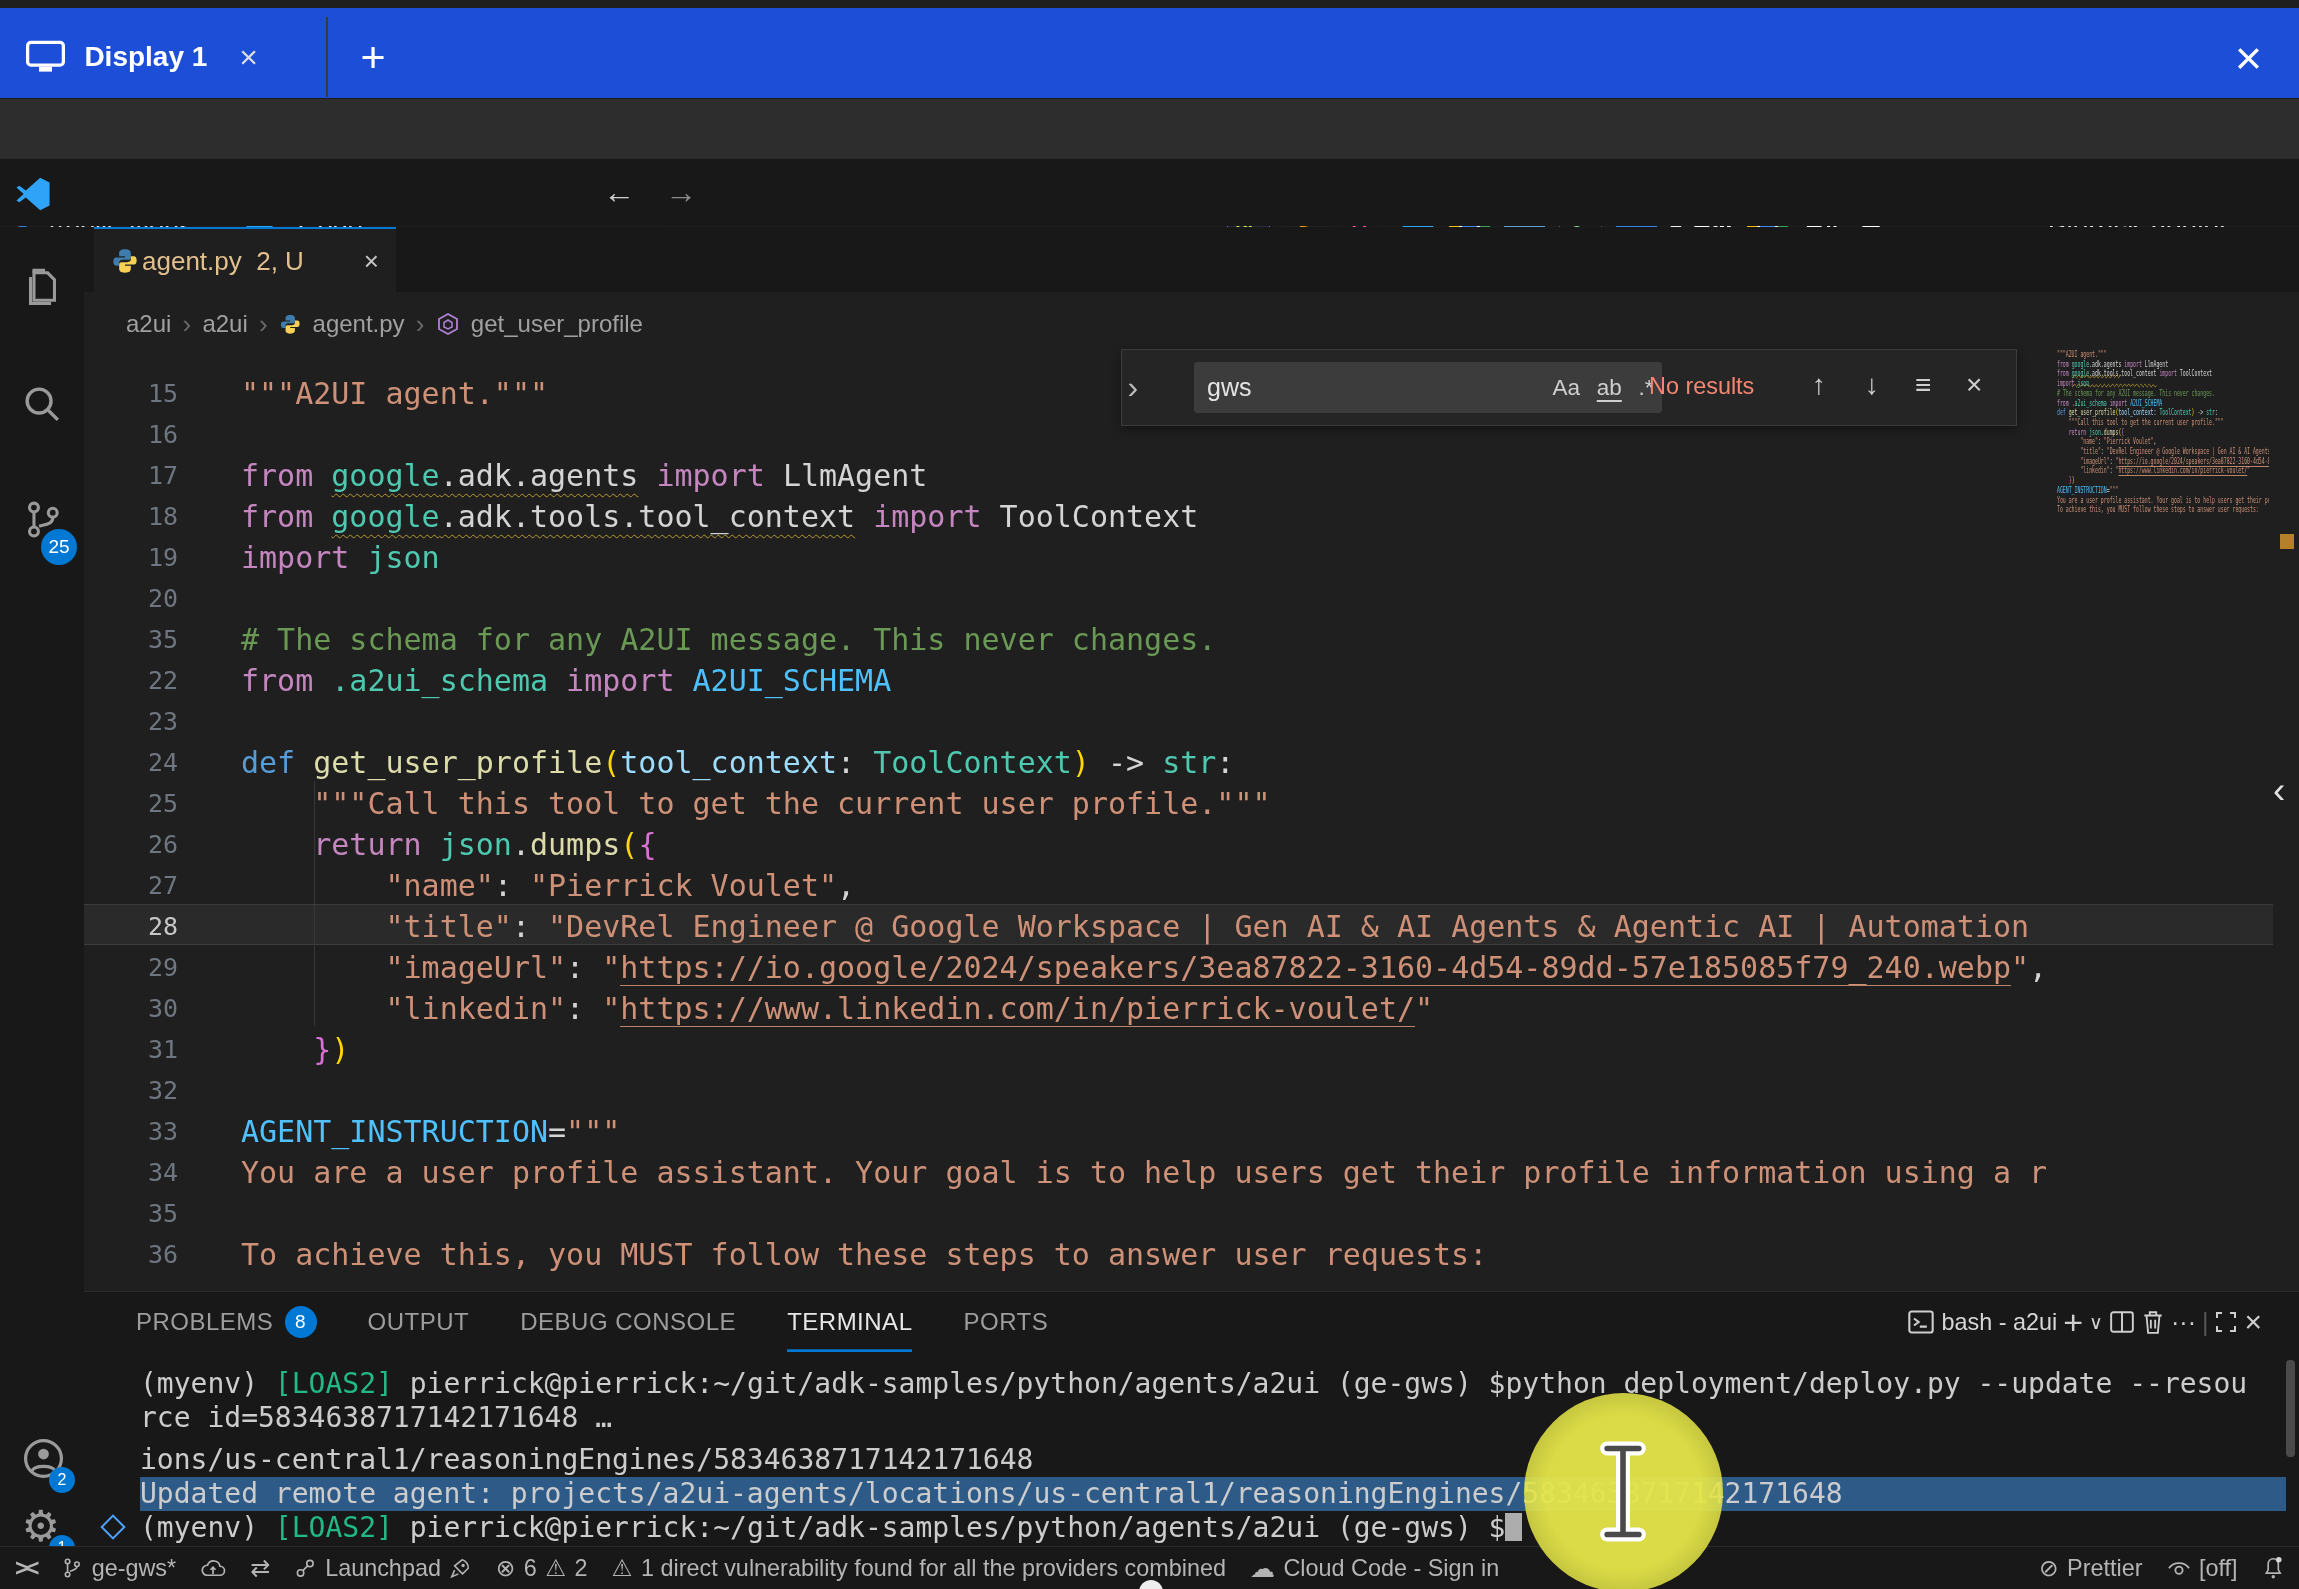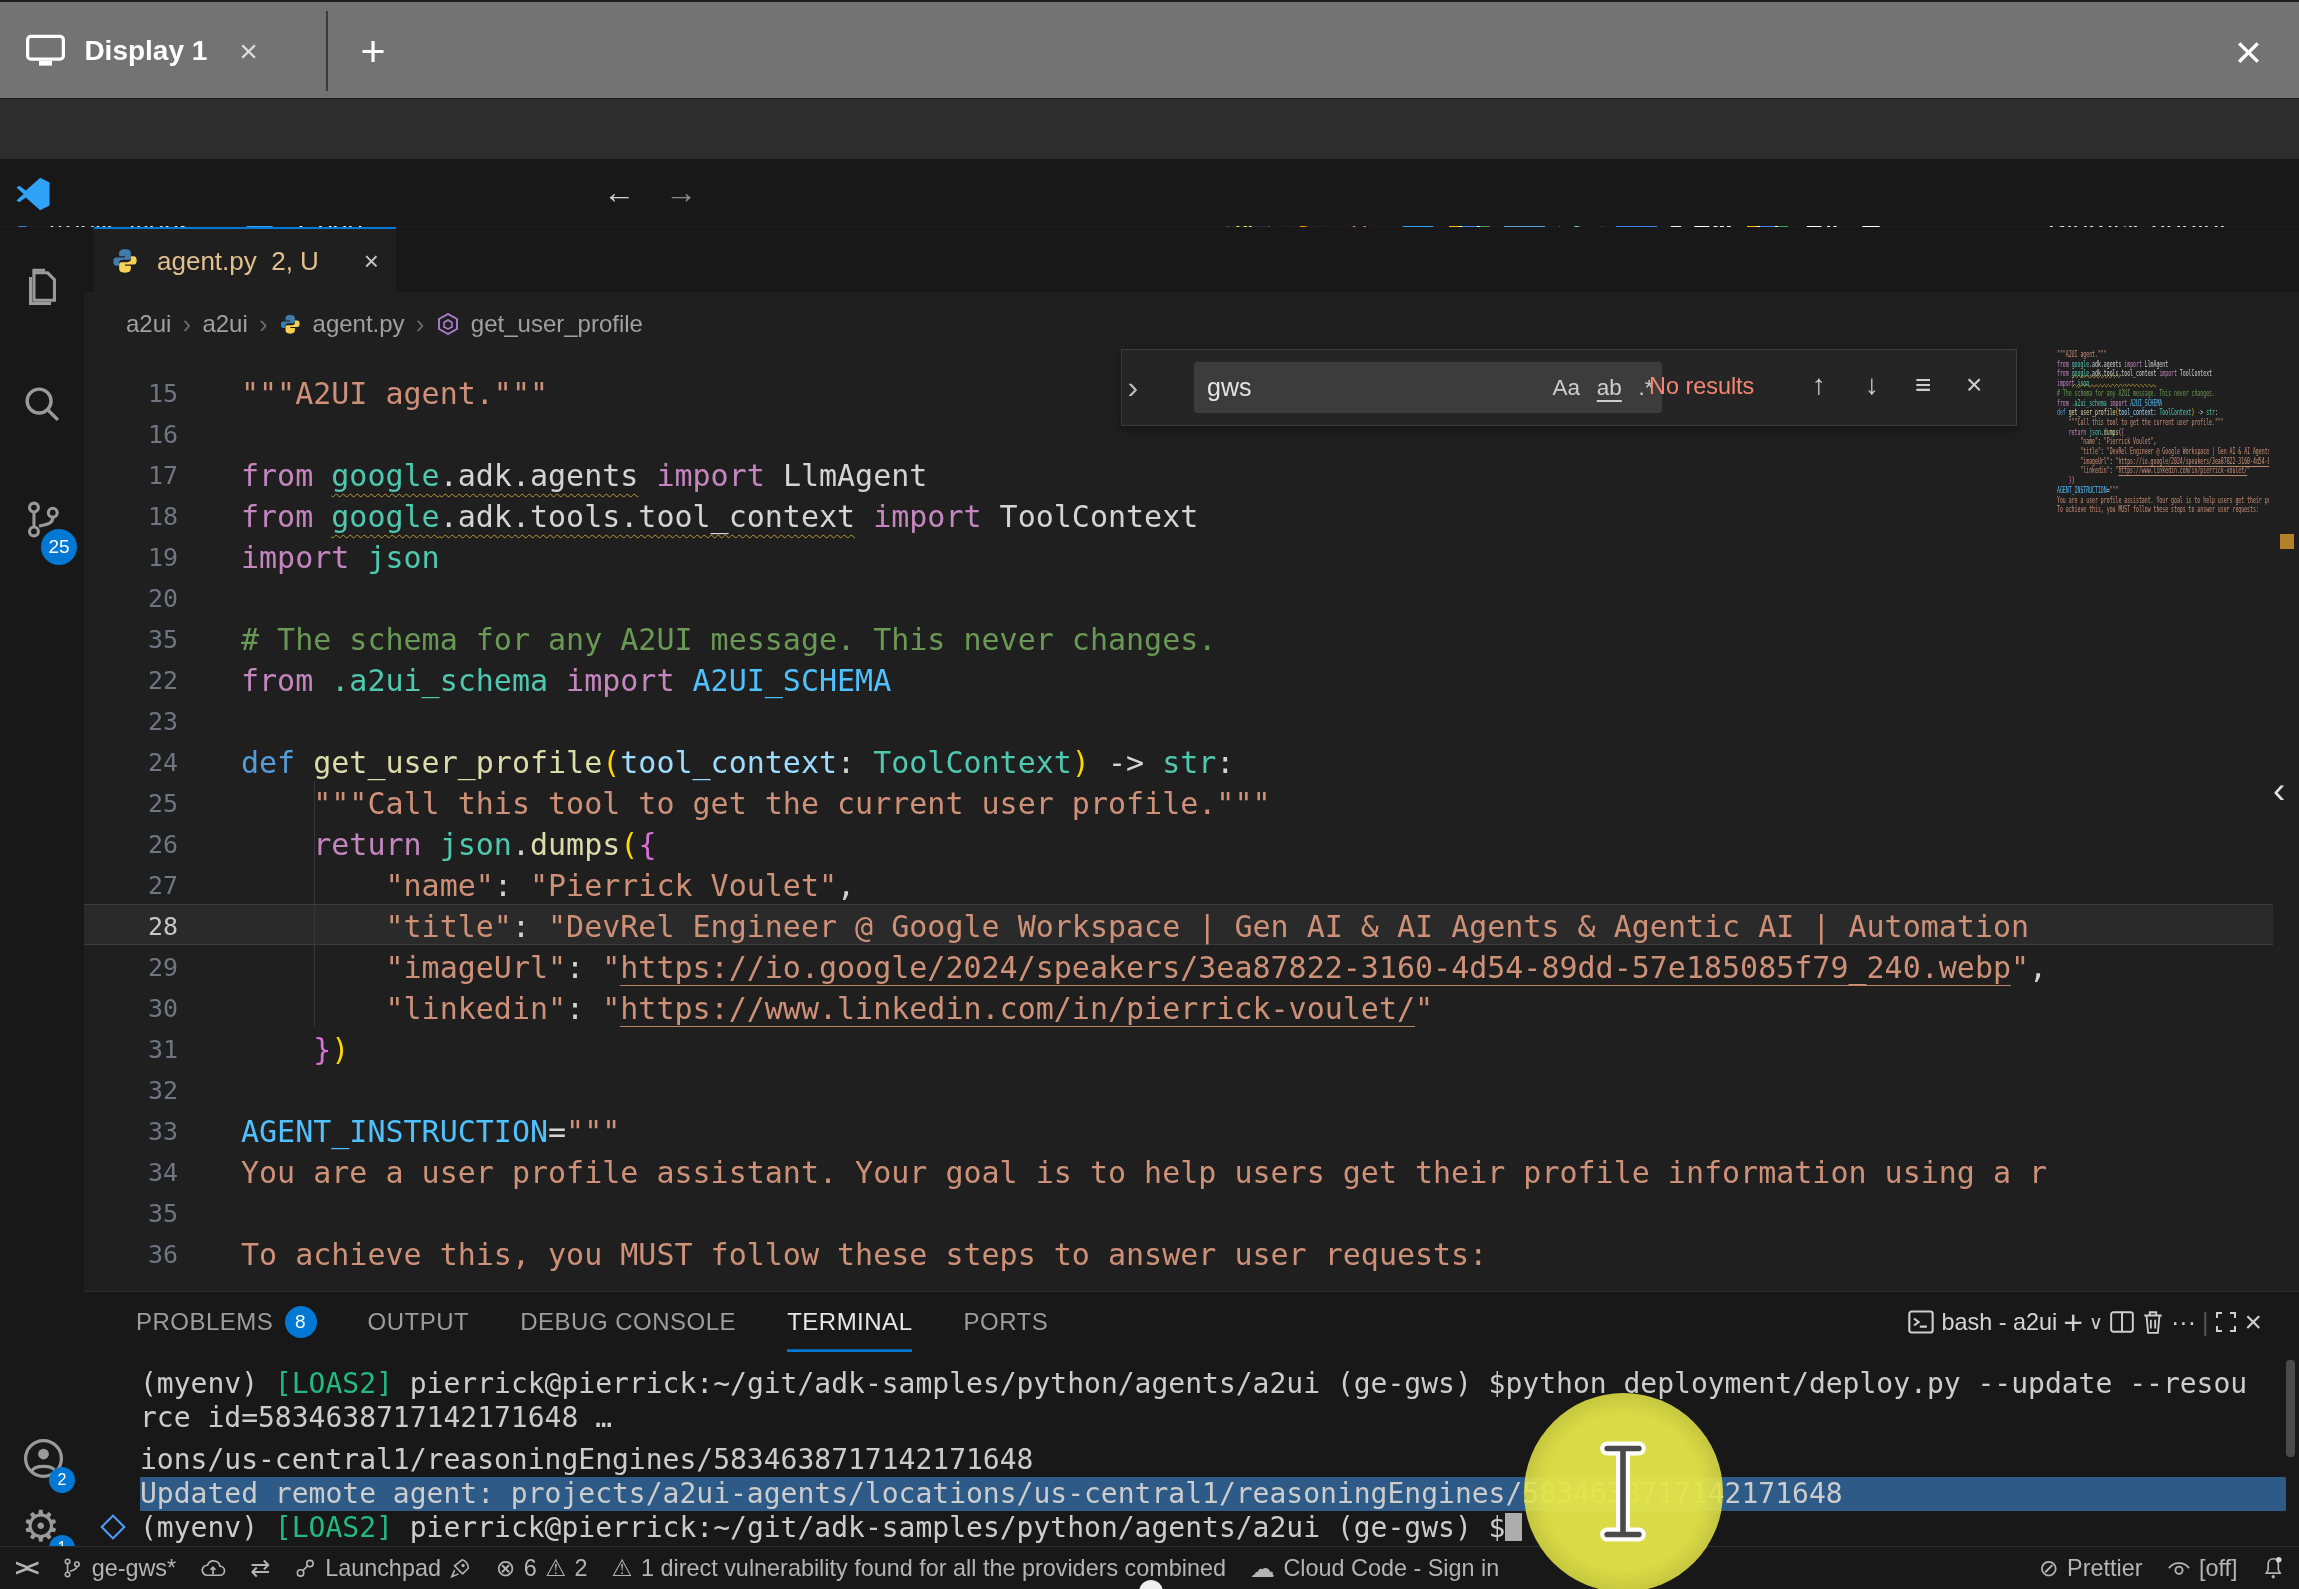--- a/index.html
+++ b/index.html
@@ -3,21 +3,21 @@
 <meta charset="utf-8">
 <style>
   html,body{margin:0;padding:0;background:#000;}
   #stage{position:relative;width:2299px;height:1589px;overflow:hidden;background:#1f1f1f;
          font-family:"Liberation Sans",sans-serif;color:#ccc;}
   .abs{position:absolute;}
   .row{display:flex;align-items:center;}
   svg{display:block;}
 
   
-  #viewer-bar{left:0;top:2px;width:2299px;height:98px;background:#737373;}
+  #viewer-bar{left:0;top:8px;width:2299px;height:98px;background:#1d4ed8;}
   #viewer-tab{left:17px;top:0;height:98px;gap:19px;padding:0 9.4px;color:#fff;}
   #viewer-tab .vlabel{font-size:28px;font-weight:bold;}
   .vclose{font-size:32px;color:#ddd;padding:0 13px;cursor:default;}
   #viewer-divider{left:326px;top:9.4px;width:1.9px;height:80px;background:#3a3a3a;}
   #viewer-new-tab{left:345px;top:0;height:98px;width:56px;justify-content:center;color:#fff;font-size:43px;font-weight:300;}
   #viewer-close{left:2211px;top:0;height:98px;width:75px;justify-content:center;color:#fff;font-size:47px;}
 
   
   #taskbar{left:0;top:98px;width:2299px;height:61px;background:#2d2d2d;border-top:0.9px solid #1b1b1b;}
   #apps-launcher{left:1.9px;top:98px;height:61px;gap:9.4px;padding:0 5.6px;}
@@ -46,21 +46,21 @@
   #menubar{left:62px;top:159px;height:67px;gap:0;}
   .menu-item{color:#cfcfcf;font-size:25px;padding:0 21.5px;}
   .nav-arrow{font-size:32px;color:#cfcfcf;padding:0 15px;}
   #search-box{left:721px;top:169px;width:881px;height:49px;background:#212121;border:0.9px solid #3e3e3e;border-radius:7.5px;
               justify-content:center;gap:11.2px;color:#c5c5c5;font-size:25px;}
   .tb-ic{color:#d0d0d0;}
   #win-min{font-size:36px;} 
   
   #tabbar{left:84px;top:227px;width:2215px;height:66px;background:#181818;}
   #tab-agent{left:94px;top:227px;width:302px;height:66px;background:#1f1f1f;border-top:2.8px solid #0078d4;
-             box-sizing:border-box;gap:18px;padding:0 17px;text-align:right;}
+             box-sizing:border-box;gap:3px;padding:0 17px;text-align:right;}
   #tab-agent .tab-label{color:#e2c08d;font-size:26px;white-space:nowrap;}
   #tab-agent .tab-close{color:#c5c5c5;font-size:26px;margin-left:auto;}
   #breadcrumbs{left:84px;top:292px;width:2215px;height:64px;background:#1f1f1f;gap:11.2px;padding-left:42px;
                color:#a0a0a0;font-size:24px;}
   .bc-sep{color:#6a6a6a;font-size:26px;}
 
   
   #editor{left:84px;top:356px;width:2215px;height:935px;background:#1f1f1f;overflow:hidden;}
   #gutter{position:absolute;left:0px;top:17px;width:111px;}
   .ln{height:41px;line-height:41px;text-align:right;padding-right:17px;color:#6e7681;

